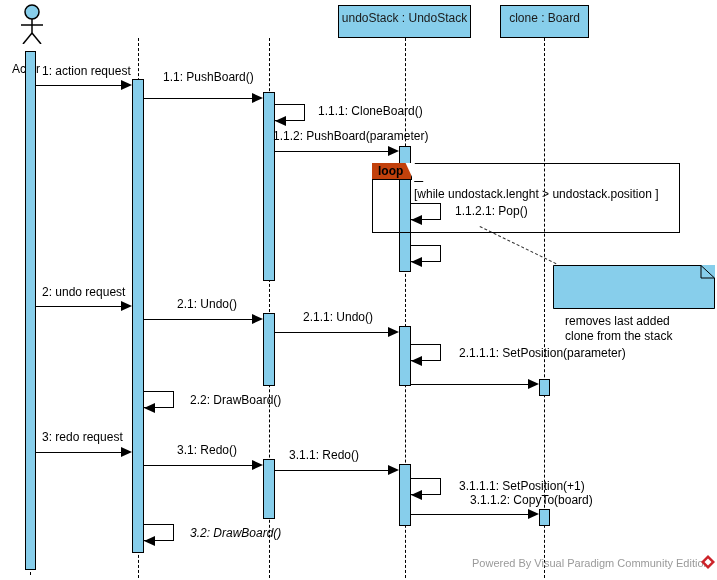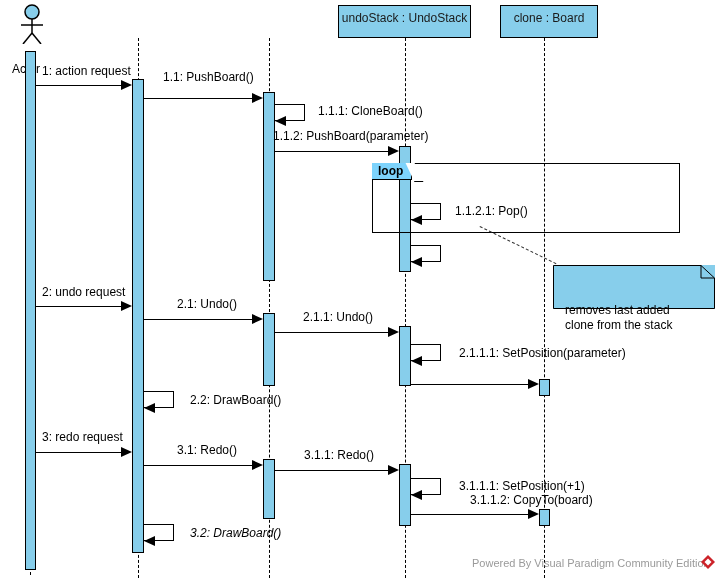--- a/index.html
+++ b/index.html
@@ -86,21 +86,21 @@
     position: absolute;
     box-sizing: border-box;
     border: 1px solid #000000;
     background: transparent;
   }
   .fragment-tab {
     position: absolute;
     box-sizing: border-box;
     border-right: 1px solid #000000;
     border-bottom: 1px solid #000000;
-    background: #7dd3fc;
+    background: #c2410c;
     font-size: 12px;
     font-weight: bold;
     color: #000000;
     padding: 1px 8px 1px 6px;
     line-height: 14px;
   }
   .fragment-tab::after {
     content: "";
     position: absolute;
     right: -8px;
@@ -161,21 +161,21 @@
   <svg style="position:absolute;left:16px;top:4px;width:32px;height:40px;">
     <circle cx="16" cy="8" r="7" fill="#87ceeb" stroke="#000" stroke-width="1.5"></circle>
     <line x1="16" y1="15" x2="16" y2="29" stroke="#000" stroke-width="1.5"></line>
     <line x1="5" y1="21" x2="27" y2="21" stroke="#000" stroke-width="1.5"></line>
     <line x1="16" y1="29" x2="7" y2="40" stroke="#000" stroke-width="1.5"></line>
     <line x1="16" y1="29" x2="25" y2="40" stroke="#000" stroke-width="1.5"></line>
   </svg>
   <div class="actor-label" style="left:12px;top:53px;margin-top:9px;">Actor</div>
 
   <div class="lifeline-box" style="left:338px;top:5px;width:133px;height:33px;">undoStack : UndoStack</div>
-  <div class="lifeline-box" style="left:500px;top:5px;width:98px;height:33px;">clone : Board</div>
+  <div class="lifeline-box" style="left:500px;top:5px;width:89px;height:33px;">clone : Board</div>
 
   <div class="lifeline" style="left:30px;top:55px;height:520px;"></div>
   <div class="lifeline" style="left:138px;top:38px;height:540px;"></div>
   <div class="lifeline" style="left:269px;top:38px;height:540px;"></div>
   <div class="lifeline" style="left:405px;top:38px;height:540px;"></div>
   <div class="lifeline" style="left:544px;top:38px;height:540px;"></div>
 
   <div class="activation" style="left:25px;top:51px;width:11px;height:519px;"></div>
 
   <div class="activation" style="left:132px;top:79px;width:12px;height:474px;"></div>
@@ -207,38 +207,39 @@
   <div class="selfcall" style="left:275px;top:104px;width:30px;height:17px;"></div>
   <div class="arrow-left" style="left:275px;top:116px;"></div>
   <div class="msg-label" style="left:318px;top:104px;">1.1.1: CloneBoard()</div>
 
   <div class="msg-line" style="left:275px;top:151px;width:113px;"></div>
   <div class="arrow-right" style="left:388px;top:146px;"></div>
   <div class="msg-label" style="left:273px;top:129px;">1.1.2: PushBoard(parameter)</div>
 
   <div class="fragment" style="left:372px;top:163px;width:308px;height:70px;"></div>
   <div class="fragment-tab" style="left:372px;top:163px;">loop</div>
+  <div class="guard" style="left:414px;top:187px;">[while undostack.lenght &gt; undostack.position ]</div>
 
   <div class="selfcall" style="left:411px;top:203px;width:30px;height:17px;"></div>
   <div class="arrow-left" style="left:411px;top:215px;"></div>
   <div class="msg-label" style="left:455px;top:204px;">1.1.2.1: Pop()</div>
 
   <div class="selfcall" style="left:411px;top:245px;width:30px;height:17px;"></div>
   <div class="arrow-left" style="left:411px;top:257px;"></div>
 
   <svg style="position:absolute;left:553px;top:264px;width:162px;height:45px;">
     <line x1="0" y1="0" x2="0" y2="0" stroke="#333" stroke-width="1" stroke-dasharray="4 3"></line>
   </svg>
   <div class="note-link" style="left:480px;top:226px;width:85px;transform:rotate(26deg);"></div>
   <div class="note" style="left:553px;top:265px;width:162px;height:44px;">
     <svg class="note-shape" viewBox="0 0 162 44" preserveAspectRatio="none">
       <path d="M0.5,0.5 H148 L161.5,13 V43.5 H0.5 Z" fill="#87ceeb" stroke="#000" stroke-width="1"></path>
       <path d="M148,0.5 V13 H161.5" fill="none" stroke="#000" stroke-width="1"></path>
     </svg>
-    <div style="position:relative;padding:4px 6px;">removes last added
+    <div style="position:relative;padding:4px 6px;margin-top:11px;">removes last added
 clone from the stack</div>
   </div>
 
   <div class="msg-line" style="left:36px;top:306px;width:86px;"></div>
   <div class="arrow-right" style="left:121px;top:301px;"></div>
   <div class="msg-label" style="left:42px;top:285px;">2: undo request</div>
 
   <div class="msg-line" style="left:144px;top:319px;width:109px;"></div>
   <div class="arrow-right" style="left:252px;top:314px;"></div>
   <div class="msg-label" style="left:177px;top:297px;">2.1: Undo()</div>
@@ -261,21 +262,21 @@
   <div class="msg-line" style="left:36px;top:452px;width:86px;"></div>
   <div class="arrow-right" style="left:121px;top:447px;"></div>
   <div class="msg-label" style="left:42px;top:430px;">3: redo request</div>
 
   <div class="msg-line" style="left:144px;top:465px;width:109px;"></div>
   <div class="arrow-right" style="left:252px;top:460px;"></div>
   <div class="msg-label" style="left:177px;top:443px;">3.1: Redo()</div>
 
   <div class="msg-line" style="left:275px;top:470px;width:113px;"></div>
   <div class="arrow-right" style="left:388px;top:465px;"></div>
-  <div class="msg-label" style="left:304px;top:448px;">3.1.1: Redo()</div>
+  <div class="msg-label" style="left:289px;top:448px;">3.1.1: Redo()</div>
 
   <div class="selfcall" style="left:411px;top:478px;width:30px;height:17px;"></div>
   <div class="arrow-left" style="left:411px;top:490px;"></div>
   <div class="msg-label" style="left:459px;top:479px;">3.1.1.1: SetPosition(+1)</div>
 
   <div class="msg-line" style="left:411px;top:514px;width:117px;"></div>
   <div class="arrow-right" style="left:528px;top:509px;"></div>
   <div class="msg-label" style="left:470px;top:493px;">3.1.1.2: CopyTo(board)</div>
 
   <div class="selfcall" style="left:144px;top:524px;width:30px;height:17px;"></div>

